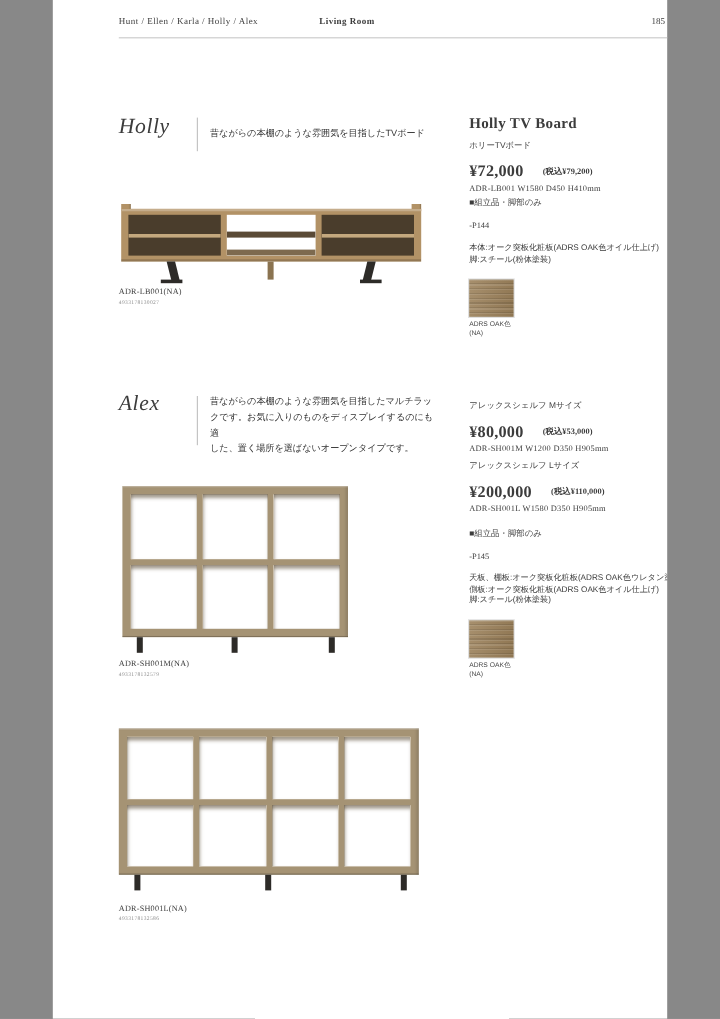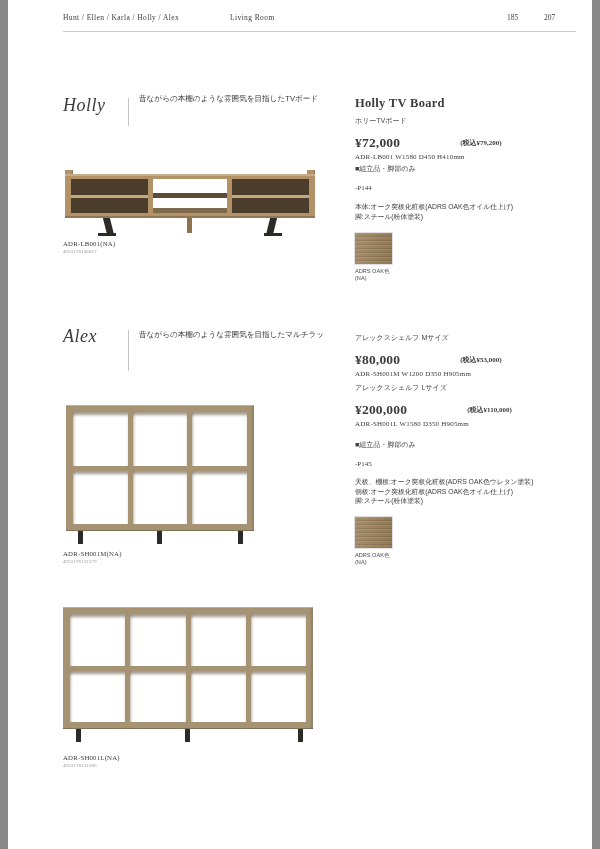--- a/index.html
+++ b/index.html
@@ -2,42 +2,42 @@
 <html style="--text: #3c3c3c; --rule: #cccccc; --divider: #c4c4c4; --wood: #b29266; --wood-interior: #4a3d2c; --shelf-wood: #a59374; --leg: #2d2b28; --swatch-base: #9b8059;"><head>
 <meta charset="utf-8">
 <style>
   :root{
     --text:#3c3c3c; --rule:#cccccc; --divider:#c4c4c4;
     --wood:#b29266; --wood-interior:#4a3d2c; --shelf-wood:#a59374;
     --shelf-shadow:#6d5c42; --leg:#2d2b28; --swatch-base:#9b8059;
   }
   html,body{margin:0;padding:0;background:#888;}
   .page{
-    position:relative; width:584px; height:849px; background:#ffffff;
+    position:relative; width:512px; height:849px; background:#ffffff;
     font-family:"Liberation Serif","DejaVu Serif",serif; color:var(--text);
     overflow:hidden; margin:0 auto;
   }
   
   .hdr-breadcrumb{position:absolute;left:55px;top:13px;font-size:7.5px;letter-spacing:.4px;}
-  .hdr-room{position:absolute;left:222px;top:13px;font-size:7.5px;letter-spacing:.4px;}
+  .hdr-room{position:absolute;left:222px;top:13px;font-size:7.5px;letter-spacing:.4px;font-weight:bold;}
   .hdr-page-l{position:absolute;left:499px;top:13px;font-size:7.5px;}
   .hdr-page-r{position:absolute;left:536px;top:13px;font-size:7.5px;}
   .hdr-rule{position:absolute;left:55px;top:31px;width:513px;height:1px;background:var(--rule);}
   
   .sec-name{position:absolute;left:55px;font-size:18px;font-style:italic;letter-spacing:.5px;}
   .sec-divider{position:absolute;left:120px;width:1px;background:var(--divider);}
   .sec-desc{position:absolute;left:131px;width:186px;font-size:7.6px;line-height:13px;
     font-family:"Liberation Sans","DejaVu Sans",sans-serif;color:#333;}
   
   .col-right{position:absolute;left:347px;width:220px;}
   .p-title{font-size:12.5px;font-weight:600;letter-spacing:.3px;}
   .p-title-jp{font-size:7px;margin-top:5px;font-family:"Liberation Sans","DejaVu Sans",sans-serif;color:#444;}
   .p-price{display:flex;align-items:center;gap:16px;margin-top:9px;font-weight:bold;}
   .p-price-main{font-size:13.5px;letter-spacing:.2px;}
-  .p-price-tax{font-size:7px;margin-left:44px;}
+  .p-price-tax{font-size:7px;}
   .p-spec{font-size:7px;margin-top:2px;letter-spacing:.2px;}
   .p-note{font-size:7px;margin-top:3px;font-family:"Liberation Sans","DejaVu Sans",sans-serif;}
   .p-ref{font-size:7px;margin-top:10px;}
   .p-mat{font-size:6.8px;line-height:9.5px;font-family:"Liberation Sans","DejaVu Sans",sans-serif;color:#3a3a3a;}
   .swatch{width:37px;height:31px;background:
       repeating-linear-gradient(180deg, rgba(255,255,255,.10) 0 1px, rgba(0,0,0,0) 1px 3px, rgba(0,0,0,.10) 3px 4px),
       linear-gradient(100deg, rgba(255,255,255,.12), rgba(0,0,0,.08)),
       var(--swatch-base);
       outline:1px solid rgba(0,0,0,.12);}
   .swatch-cap{font-size:5.6px;line-height:7px;margin-top:4px;font-family:"Liberation Sans","DejaVu Sans",sans-serif;color:#4a4a4a;}
@@ -76,21 +76,21 @@
 <div class="page">
 
   <div class="hdr-breadcrumb">Hunt / Ellen / Karla / Holly / Alex</div>
   <div class="hdr-room">Living Room</div>
   <div class="hdr-page-l">185</div>
   <div class="hdr-page-r">207</div>
   <div class="hdr-rule"></div>
 
   <div class="sec-name" style="top:95px;font-style:italic;">Holly</div>
   <div class="sec-divider" style="top:98px;height:28px;"></div>
-  <div class="sec-desc" style="top:92px;">
+  <div class="sec-desc" style="top:104px;">
     <div>昔ながらの本棚のような雰囲気を目指したTVボード</div>
   </div>
 
   <div class="tv">
     <div class="tv-cap left"></div>
     <div class="tv-cap right"></div>
     <div class="tv-body">
       <div class="tv-cell">
         <div class="tv-shelf-light"></div>
       </div>
@@ -127,20 +127,22 @@
     <div class="swatch-cap">
       <div>ADRS OAK色</div>
       <div>(NA)</div>
     </div>
   </div>
 
   <div class="sec-name" style="top:326px;">Alex</div>
   <div class="sec-divider" style="top:330px;height:41px;"></div>
   <div class="sec-desc" style="top:328px;">
     <div>昔ながらの本棚のような雰囲気を目指したマルチラッ</div>
+    <div>クです。お気に入りのものをディスプレイするのにも適</div>
+    <div>した、置く場所を選ばないオープンタイプです。</div>
   </div>
 
   <div class="shelf shelf-m">
     <div class="shelf-cell"></div>
     <div class="shelf-cell"></div>
     <div class="shelf-cell"></div>
     <div class="shelf-cell"></div>
     <div class="shelf-cell"></div>
     <div class="shelf-cell"></div>
   </div>

